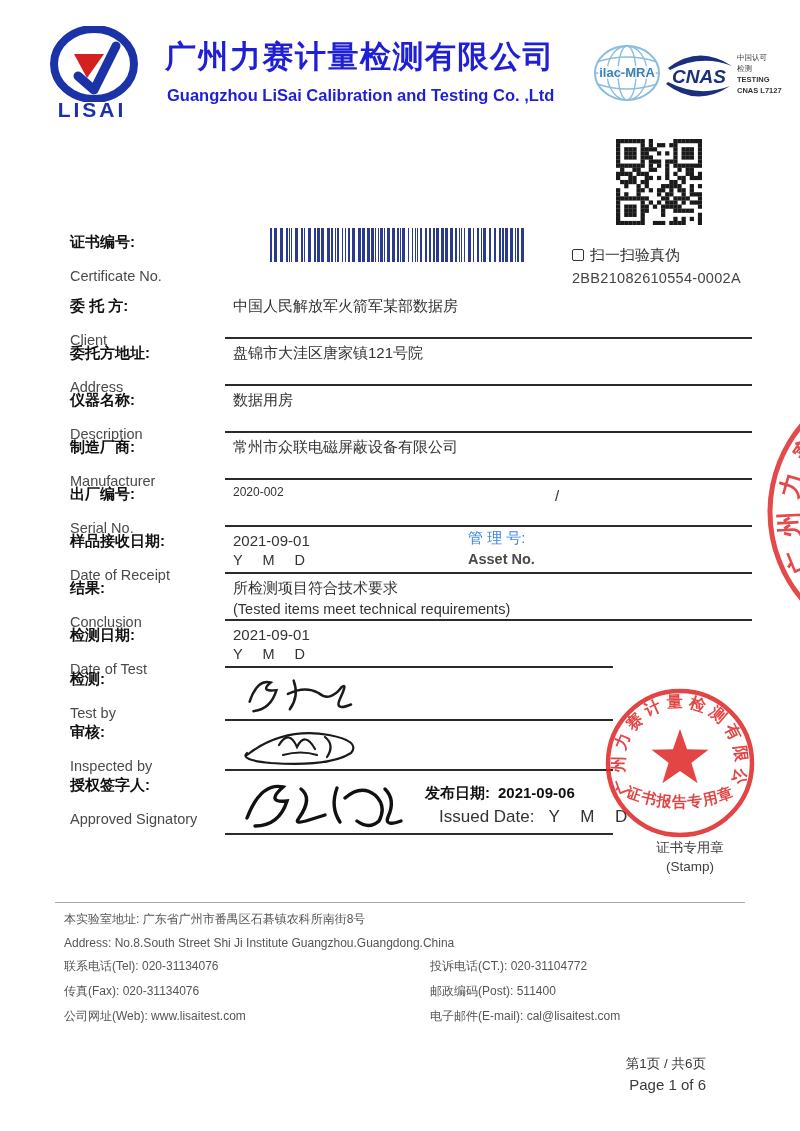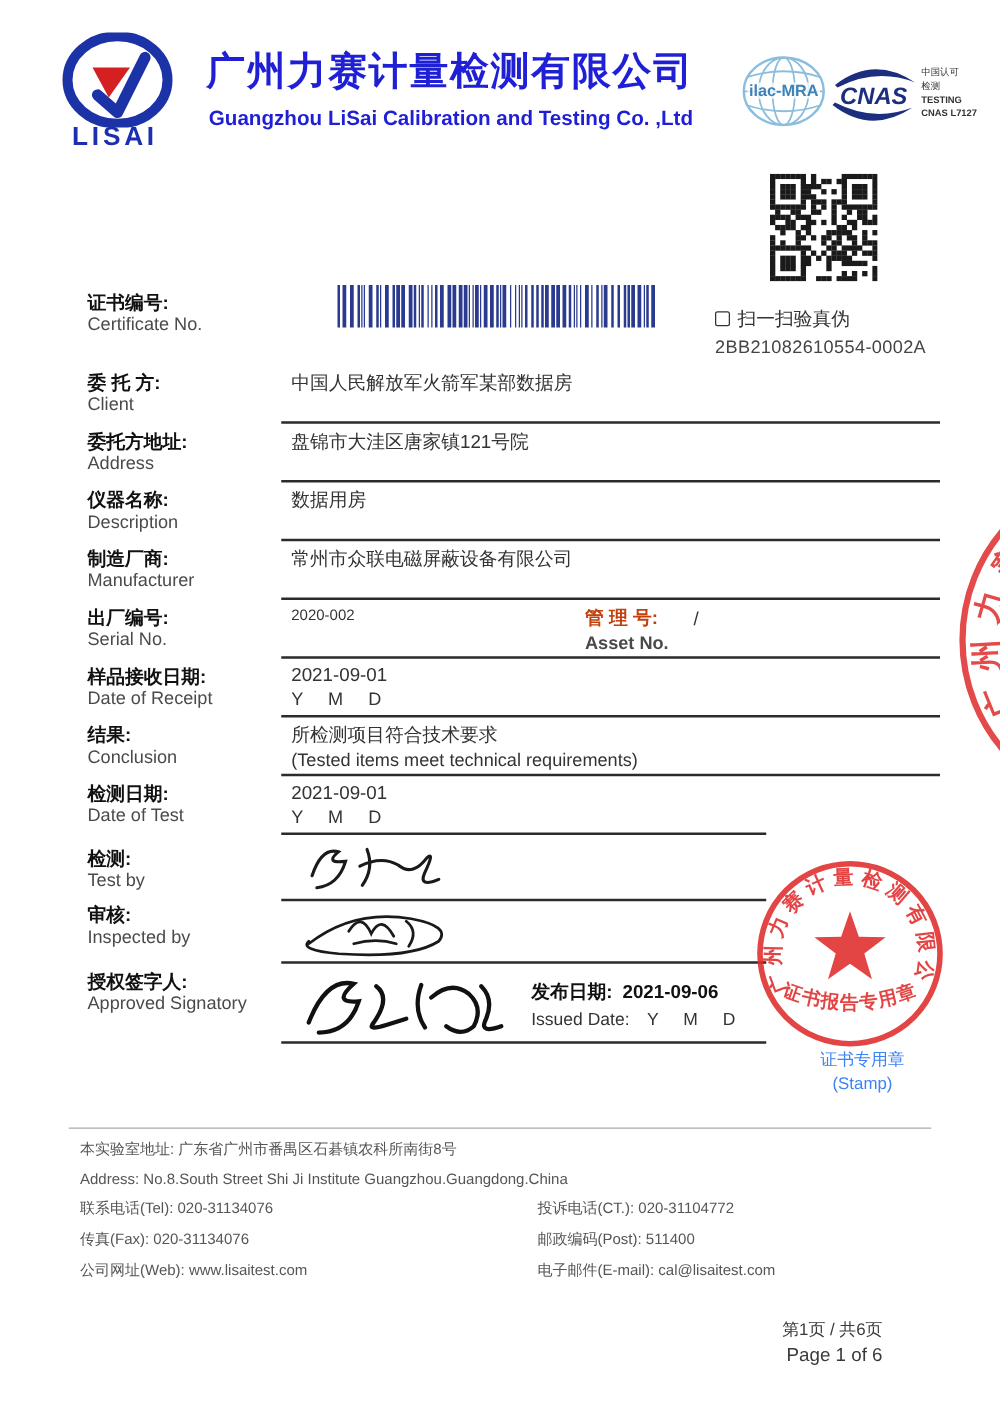--- a/index.html
+++ b/index.html
@@ -25,54 +25,54 @@
   .title-en{margin-top:10px;font-size:17px;color:#1c1c1c;letter-spacing:2.5px;word-spacing:7px;}
 
   .qr{position:absolute;left:616px;top:139px;}
 
   
   .form{position:absolute;left:70px;top:228px;width:682px;}
   .row{display:flex;box-sizing:border-box;}
   .row.u .val{border-bottom:2px solid #2b2b2b;}
   .lbl{width:155px;flex:0 0 155px;box-sizing:border-box;padding-top:5px;}
   .lbl .cn{font-size:15px;font-weight:bold;color:#111;white-space:nowrap;}
-  .lbl .en{font-size:14.5px;color:#4a4a4a;margin-top:0;white-space:nowrap;}
+  .lbl .en{font-size:14.5px;color:#4a4a4a;margin-top:16px;white-space:nowrap;}
   .val{flex:1;box-sizing:border-box;padding:5px 0 0 8px;position:relative;}
   .val .v1{font-size:15px;color:#333;}
   .val .v2{font-size:14.5px;color:#333;margin-top:3px;}
   .ymd{word-spacing:16px;}
   .row.short .val{flex:0 0 388px;max-width:388px;}
   .h47{height:47px;} .h50{height:50px;align-items:center;} .h53{height:53px;} .h64{height:64px;}
 
   .cert-row{position:relative;height:64px;}
   .barcode{position:absolute;left:200px;top:0;width:260px;height:34px;display:flex;align-items:stretch;}
   .barcode i{display:block;background:#2a3a8e;}
   .verify{position:absolute;left:502px;top:18px;width:185px;}
   .verify .scan{font-size:15px;color:#333;white-space:nowrap;}
   .scan-ico{display:inline-block;width:10px;height:10px;border:1.5px solid #333;
     border-radius:2px;margin-right:6px;vertical-align:-1px;}
   .verify .code{font-size:14.5px;color:#444;margin-top:5px;letter-spacing:.3px;white-space:nowrap;}
 
   .assetblk{margin-left:10px;}
-  .assetblk .cn{font-size:15px;font-weight:bold;color:#c2410c;white-space:nowrap;}
+  .assetblk .cn{font-size:15px;font-weight:normal;color:#3b82f6;white-space:nowrap;margin-top:44px;}
   .assetblk .en{font-size:14.5px;color:#4a4a4a;margin-top:3px;white-space:nowrap;font-weight:bold;}
   .slash{margin-left:20px;padding-top:2px;font-size:15px;color:#333;}
   .serial-val{width:225px;flex:0 0 225px;font-size:12px;color:#333;}
 
   .sig{flex:0 0 auto;}
   .issued{margin-left:6px;padding-top:8px;}
   .issued .l1{font-size:15px;font-weight:bold;color:#111;white-space:nowrap;}
   .issued .l1 .dt{margin-left:8px;}
-  .issued .l2{font-size:14px;color:#333;margin-top:4px;white-space:nowrap;}
+  .issued .l2{font-size:17px;color:#333;margin-top:4px;white-space:nowrap;margin-left:14px;}
   .issued .l2 .ymd{margin-left:14px;}
 
   .stamp-main{position:absolute;left:595px;top:678px;opacity:.88;}
   .stamp-part{position:absolute;left:655px;top:360px;opacity:.85;pointer-events:none;}
   .stamp-cap{position:absolute;left:630px;top:838px;width:120px;text-align:center;
-    color:#3b82f6;font-size:13.5px;line-height:19px;}
+    color:#404040;font-size:13.5px;line-height:19px;}
 
   
   .divider{position:absolute;left:55px;top:902px;width:690px;height:1px;background:#a9a9a9;}
   .foot{position:absolute;left:64px;top:911px;width:690px;font-size:12px;color:#555;}
   .foot div{margin-bottom:8px;white-space:nowrap;}
   .frow{display:flex;}
   .frow .fl{width:366px;flex:0 0 366px;}
   .pagenum{position:absolute;left:510px;top:1055px;width:196px;text-align:right;color:#3a3a3a;}
   .pagenum .p1{font-size:13.5px;}
   .pagenum .p2{font-size:15px;margin-top:3px;}

